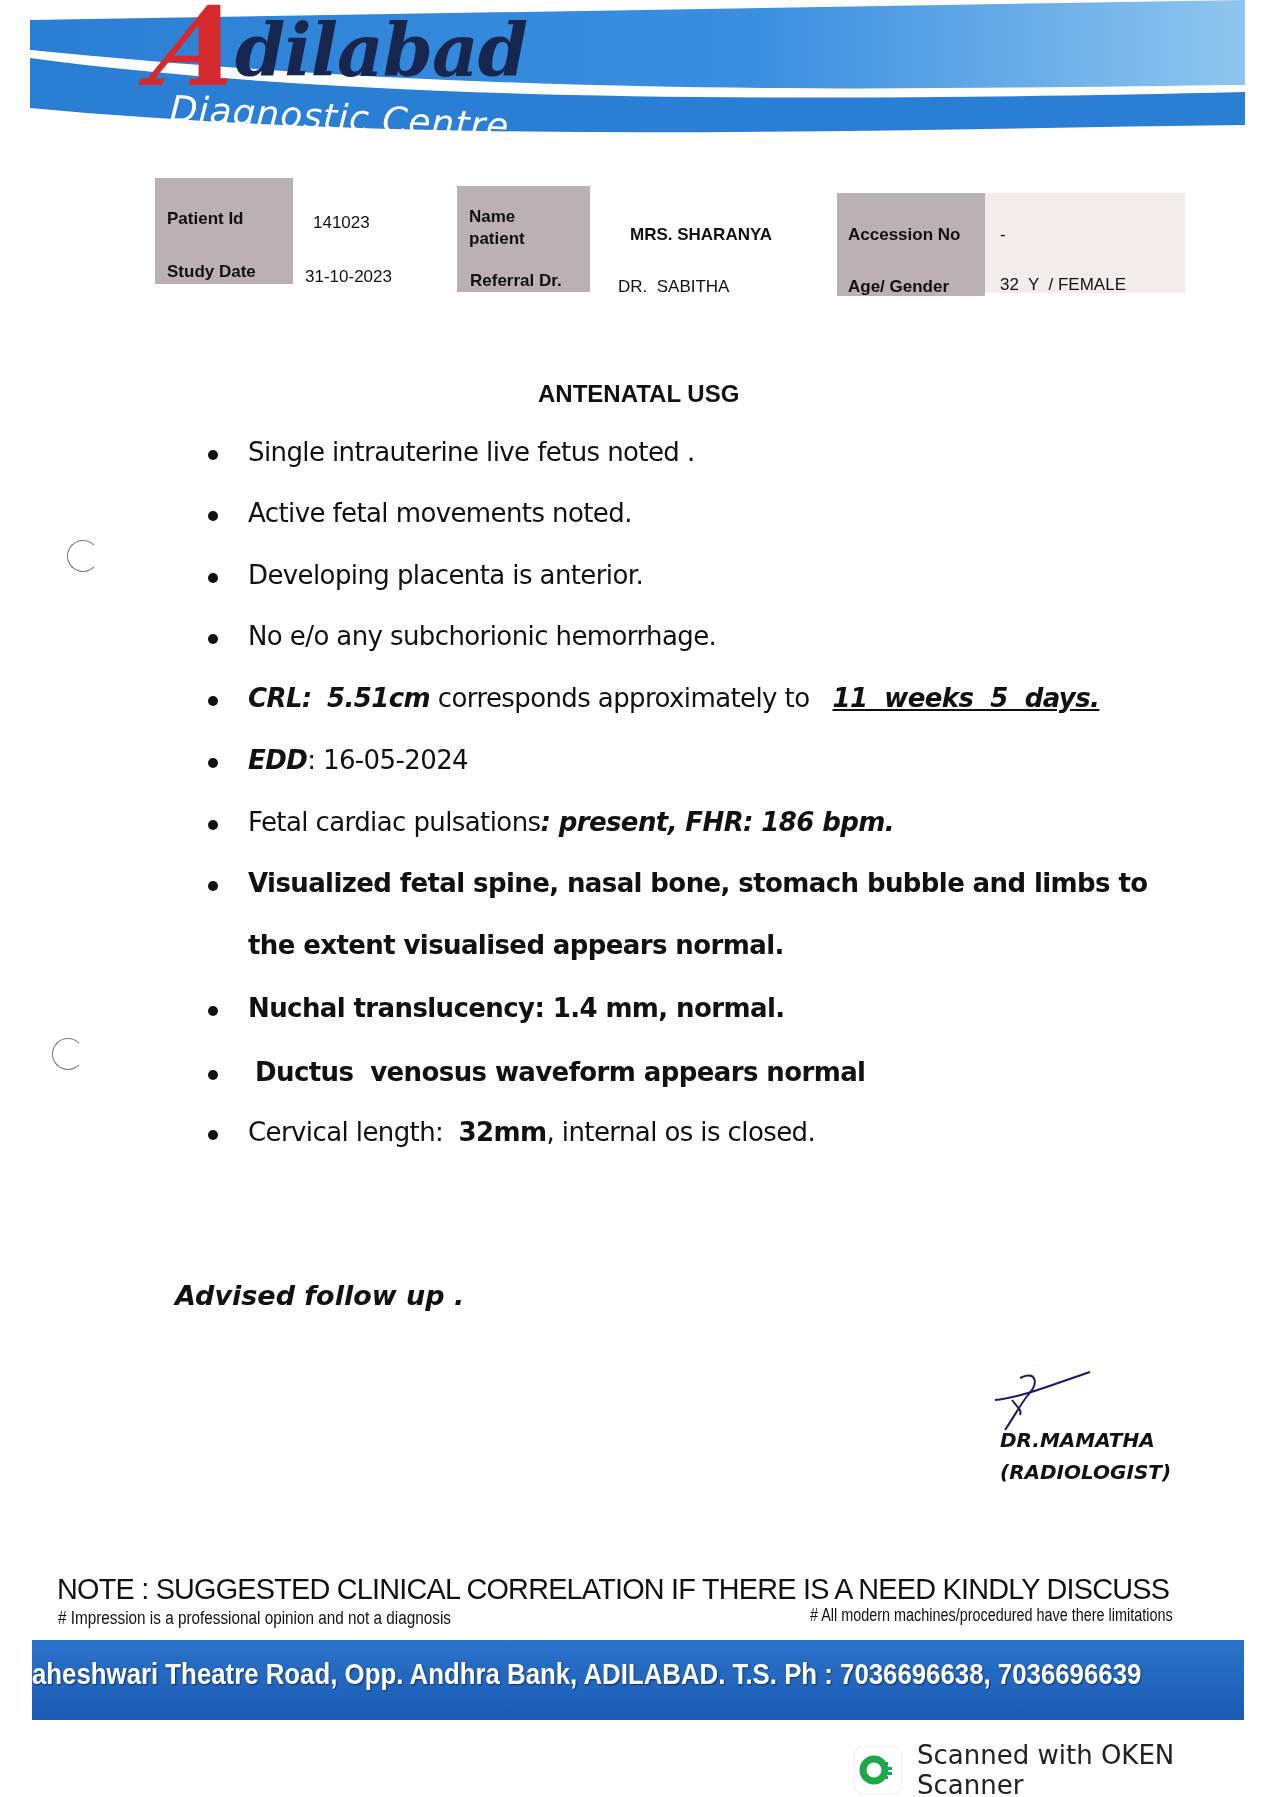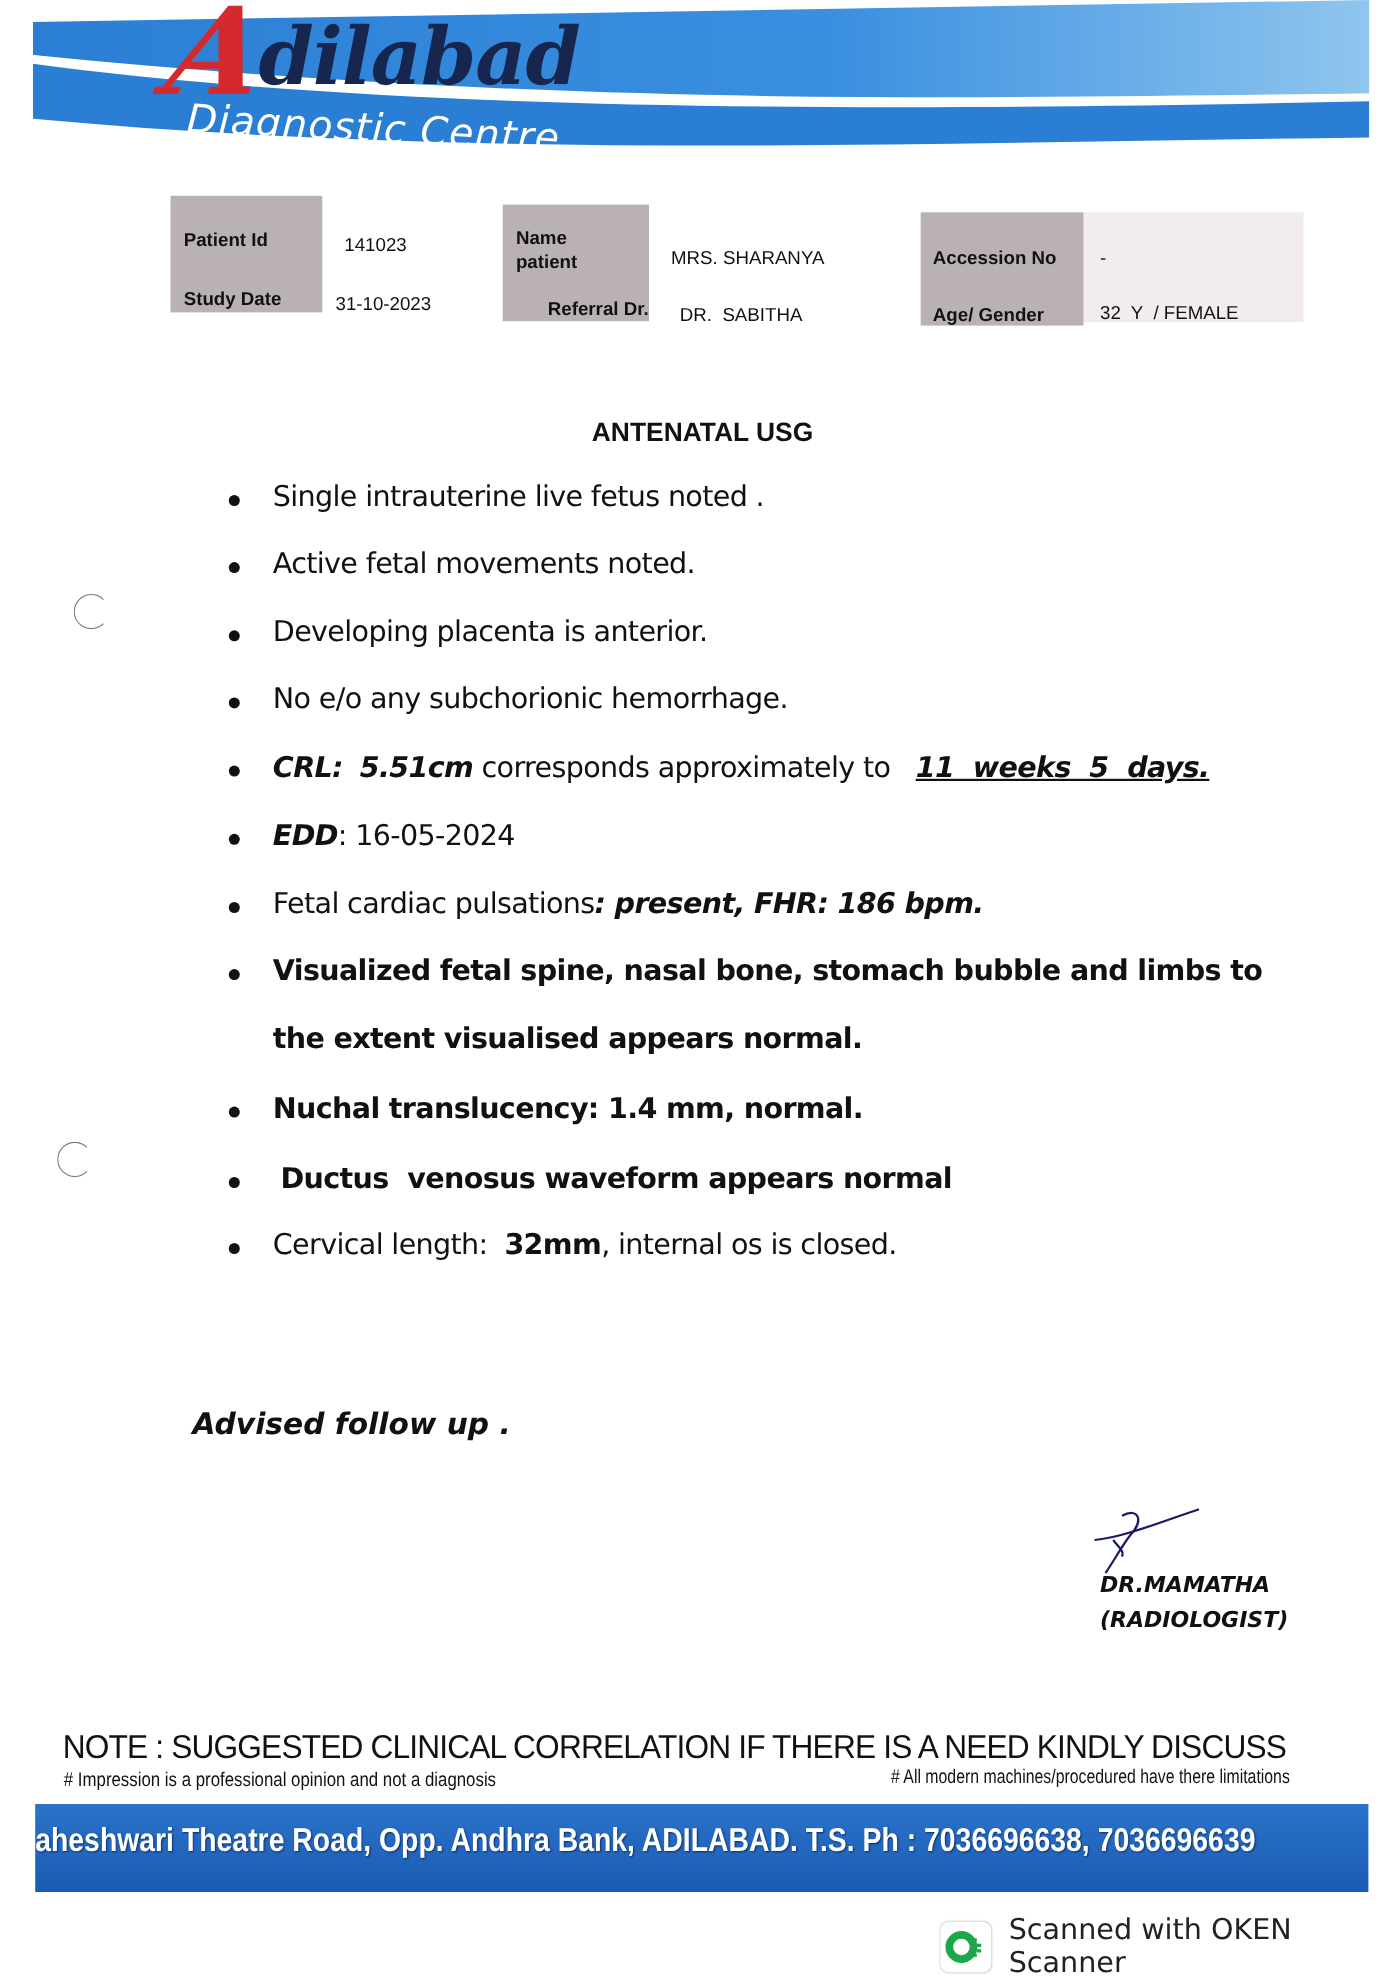--- a/index.html
+++ b/index.html
@@ -61,22 +61,22 @@
 
 <div>
   <div class="info-label" style="left:155px;top:178px;width:138px;height:106px;"></div>
   <span class="info-value b" style="left:167px;top:209px;">Patient Id</span>
   <span class="info-value b" style="left:167px;top:262px;">Study Date</span>
   <span class="info-value" style="left:313px;top:213px;">141023</span>
   <span class="info-value" style="left:305px;top:267px;text-align:center;">31-10-2023</span>
 
   <div class="info-label" style="left:457px;top:186px;width:133px;height:106px;"></div>
   <span class="info-value b" style="left:469px;top:206px;width:70px;line-height:22px;">Name patient</span>
-  <span class="info-value b" style="left:470px;top:271px;margin-left:28px;">Referral Dr.</span>
-  <span class="info-value" style="left:610px;top:225px;">MRS. SHARANYA</span>
+  <span class="info-value b" style="left:470px;top:271px;">Referral Dr.</span>
+  <span class="info-value" style="left:630px;top:225px;font-weight:bold;">MRS. SHARANYA</span>
   <span class="info-value" style="left:618px;top:277px;white-space:pre;">DR.  SABITHA</span>
 
   <div class="faint-box" style="left:985px;top:193px;width:200px;height:100px;"></div>
   <div class="info-label" style="left:837px;top:193px;width:148px;height:103px;"></div>
   <span class="info-value b" style="left:848px;top:225px;">Accession No</span>
   <span class="info-value b" style="left:848px;top:277px;">Age/ Gender</span>
   <span class="info-value" style="left:1000px;top:225px;">-</span>
   <span class="info-value" style="left:1000px;top:275px;white-space:pre;">32  Y  / FEMALE</span>
 </div>
 

